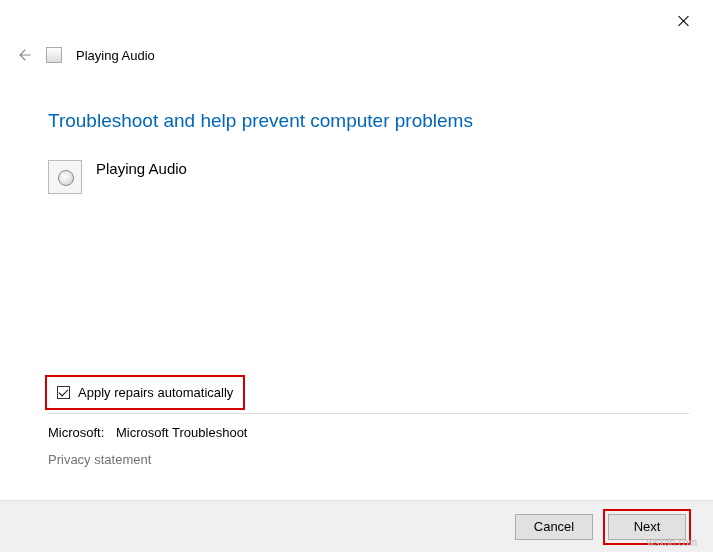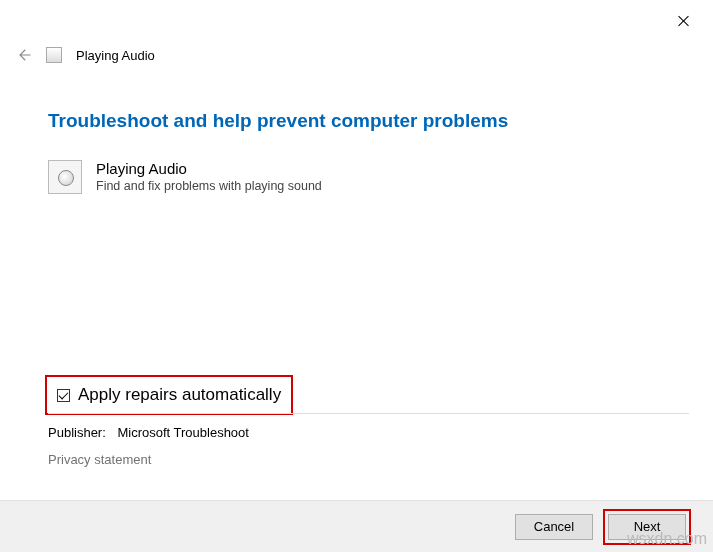--- a/index.html
+++ b/index.html
@@ -63,21 +63,21 @@
     }
     .main {
       position: absolute;
       top: 110px;
       left: 48px;
       right: 24px;
     }
     .heading {
       color: #0067b8;
       font-size: 19px;
-      font-weight: 700;
+      font-weight: 400;
       margin-bottom: 28px;
     }
     .item-row {
       display: flex;
       gap: 14px;
     }
     .item-icon {
       width: 34px;
       height: 34px;
       border: 1px solid #bbb;
@@ -127,21 +127,21 @@
       position: absolute;
       left: 3px;
       top: 0px;
       width: 4px;
       height: 8px;
       border: solid #000;
       border-width: 0 1.5px 1.5px 0;
       transform: rotate(45deg);
     }
     .checkbox-label {
-      font-size: 17px;
+      font-size: 13px;
       color: #000;
     }
     .divider {
       position: absolute;
       top: 413px;
       left: 48px;
       right: 24px;
       height: 1px;
       background: #ddd;
     }
@@ -193,22 +193,22 @@
     .btn-wrap {
       display: inline-block;
     }
     .btn-wrap.highlight {
       border: 2px solid #d30000;
       padding: 3px;
     }
     .watermark {
       position: absolute;
       bottom: 4px;
-      right: 6px;
-      font-size: 16px;
+      right: 16px;
+      font-size: 10px;
       color: #bbb;
       z-index: 10;
     }
   </style>
 </head>
 <body>
 
 <div class="close-btn"></div>
 
 <div class="header-row">
@@ -218,34 +218,33 @@
   <span class="app-icon"></span>
   <span class="window-title">Playing Audio</span>
 </div>
 
 <div class="main">
   <div class="heading">Troubleshoot and help prevent computer problems</div>
   <div class="item-row">
     <div class="item-icon"></div>
     <div>
       <div class="item-title">Playing Audio</div>
-      <div class="item-desc">Find and fix problems with playing sound</div>
     </div>
   </div>
 </div>
 
 <div class="checkbox-area">
   <div class="checkbox"></div>
   <span class="checkbox-label">Apply repairs automatically</span>
 </div>
 
 <div class="divider"></div>
 
 <div class="publisher-row">
-  <span class="label">Publisher:</span>
+  <span class="label">Microsoft:</span>
   <span>Microsoft Troubleshoot</span>
 </div>
 
 <div class="privacy-link">Privacy statement</div>
 
 <div class="footer">
   <span class="btn-wrap">
     <div class="btn">Cancel</div>
   </span>
   <span class="btn-wrap highlight">

